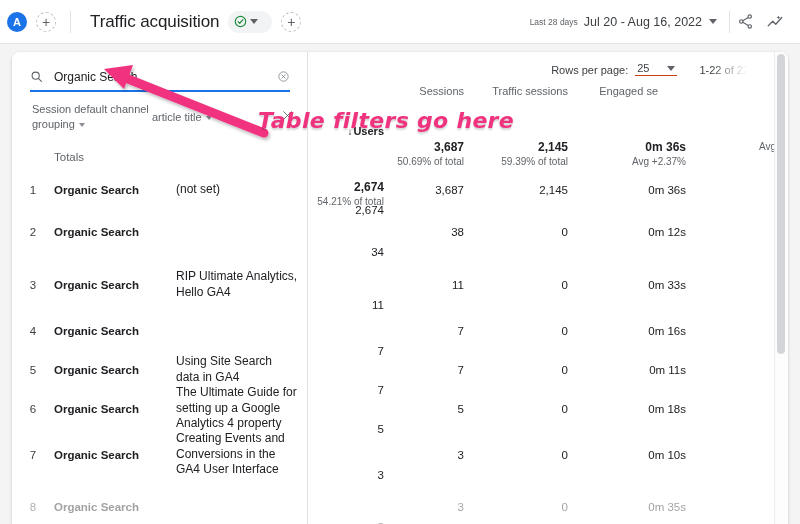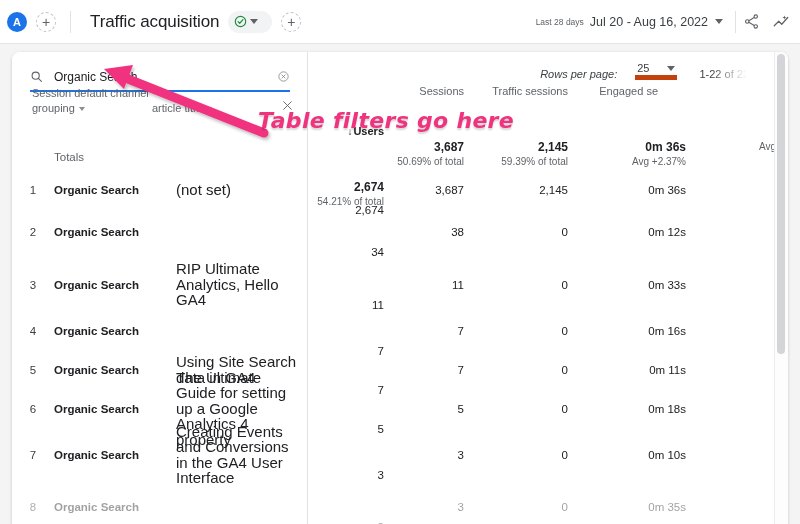--- a/index.html
+++ b/index.html
@@ -52,21 +52,21 @@
   }
   .check-circle { width: 13px; height: 13px; display: block; }
   .caret {
     width: 0; height: 0;
     border-left: 4px solid transparent;
     border-right: 4px solid transparent;
     border-top: 5px solid #5f6368;
   }
   .topbar-right {
     margin-left: auto; display: flex; align-items: center;
-    padding-right: 4px; gap: 0;
+    padding-right: 10px; gap: 0;
   }
   .daterange-label { font-size: 8.5px; color: #5f6368; margin-right: 6px; white-space: nowrap;}
   .daterange-value { font-size: 12.5px; color: #3c4043; white-space: nowrap; }
   .daterange-caret { margin-left: 7px; }
   .icon-btn {
     width: 30px; height: 30px; display: flex;
     align-items: center; justify-content: center;
   }
 
   
@@ -93,22 +93,22 @@
     border-bottom: 2px solid #1a73e8;
   }
   .search-icon { margin-right: 11px; flex: none; }
   .search-value {
     font-size: 12px; color: #202124; flex: 1;
     white-space: nowrap; overflow: hidden;
   }
   .clear-icon { flex: none; }
 
   .chip-row {
-    position: absolute; left: 20px; top: 34px;
-    width: 262px; display: flex; align-items: flex-end;
+    position: absolute; left: 20px; top: 50px;
+    width: 262px; display: flex; align-items: center;
   }
   .chip {
     font-size: 11px; color: #5f6368; line-height: 15px;
     display: inline;
   }
   .chip-a { width: 120px; }
   .chip-b { width: 100px; }
   .chip-caret {
     display: inline-block; vertical-align: middle;
     width: 0; height: 0; margin-left: 4px;
@@ -122,23 +122,23 @@
   .table-pane {
     position: absolute; left: 296px; top: 0;
     width: 480px; height: 480px;
     background: #fff; overflow: hidden;
   }
   .pager {
     position: absolute; right: 39px; top: 10px;
     display: flex; align-items: flex-end; gap: 0;
     font-size: 11px; color: #3c4043; white-space: nowrap;
   }
-  .pager-label { margin-right: 18px; font-style: italic; }
+  .pager-label { margin-right: 7px; }
   .pager-select {
-    border-bottom: 5px solid #c2410c;
+    border-bottom: 1px solid #c2410c;
     display: flex; align-items: center; gap: 18px;
     padding: 0 2px 1px 2px; margin-right: 22px;
   }
   .pager-count { font-size: 11px; color: #3c4043; }
 
   
   .thead {
     position: absolute; left: 0; top: 30px;
     width: 480px; height: 54px;
     display: flex;
@@ -174,21 +174,21 @@
   }
   .l-idx {
     width: 42px; text-align: center; font-size: 11.5px;
     color: #3c4043; flex: none;
   }
   .l-chan {
     width: 122px; font-size: 11.5px; color: #202124;
     font-weight: bold; flex: none;
   }
   .l-title {
-    flex: 1; font-size: 15px; color: #202124;
+    flex: 1; font-size: 12px; color: #202124;
     line-height: 15.5px; padding-right: 10px;
   }
   .rrow {
     position: absolute; left: 0; width: 480px;
     display: flex; align-items: center;
   }
   .rval { font-size: 11.5px; color: #202124; text-align: right; }
 
   .stripe { position: absolute; left: 0; width: 776px; background: #f8f9fa; }
   .divline { position: absolute; left: 0; width: 776px; height: 1px; background: #edeef0; }

